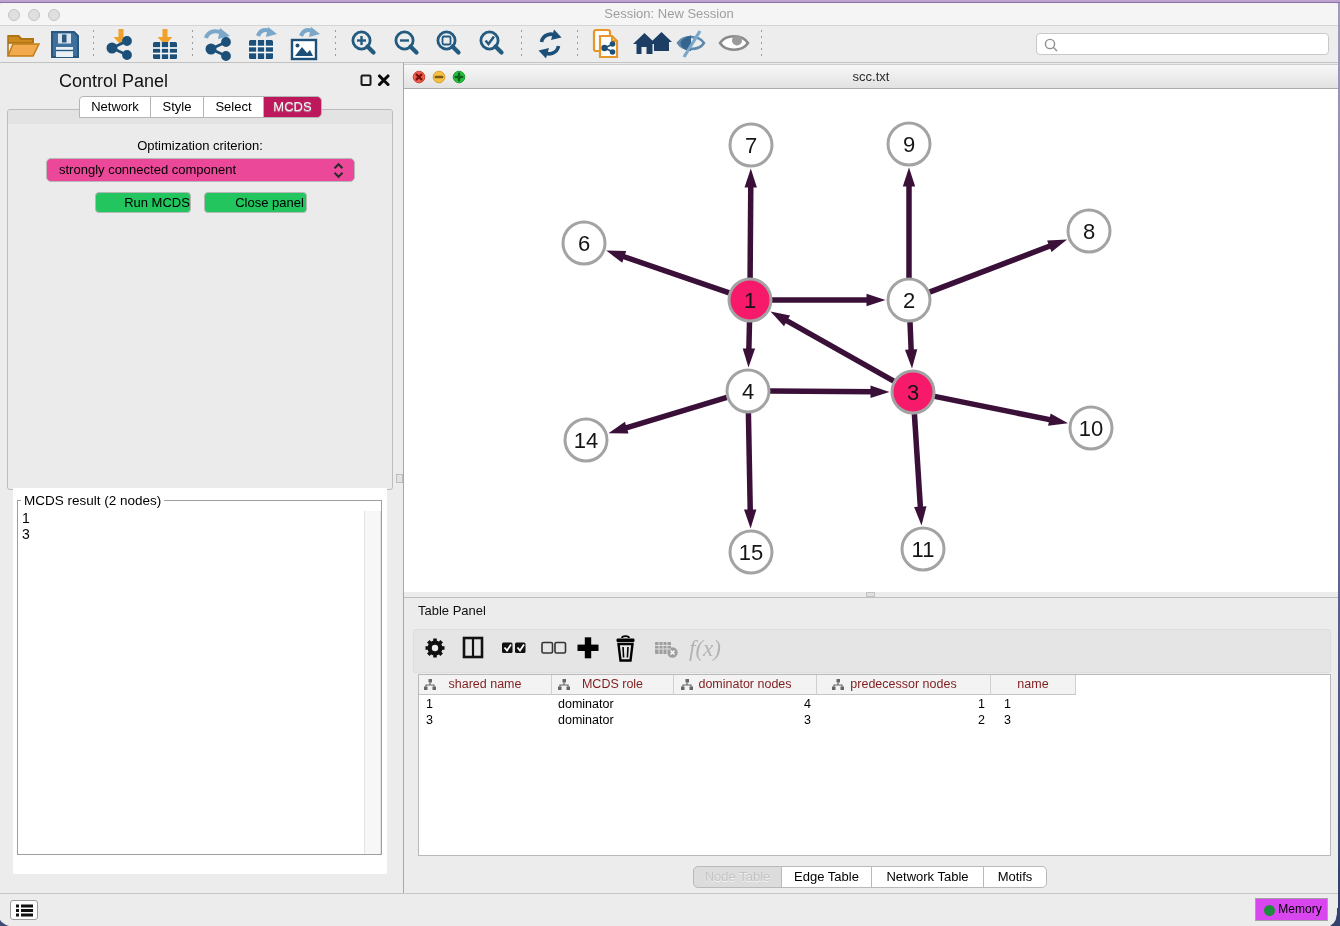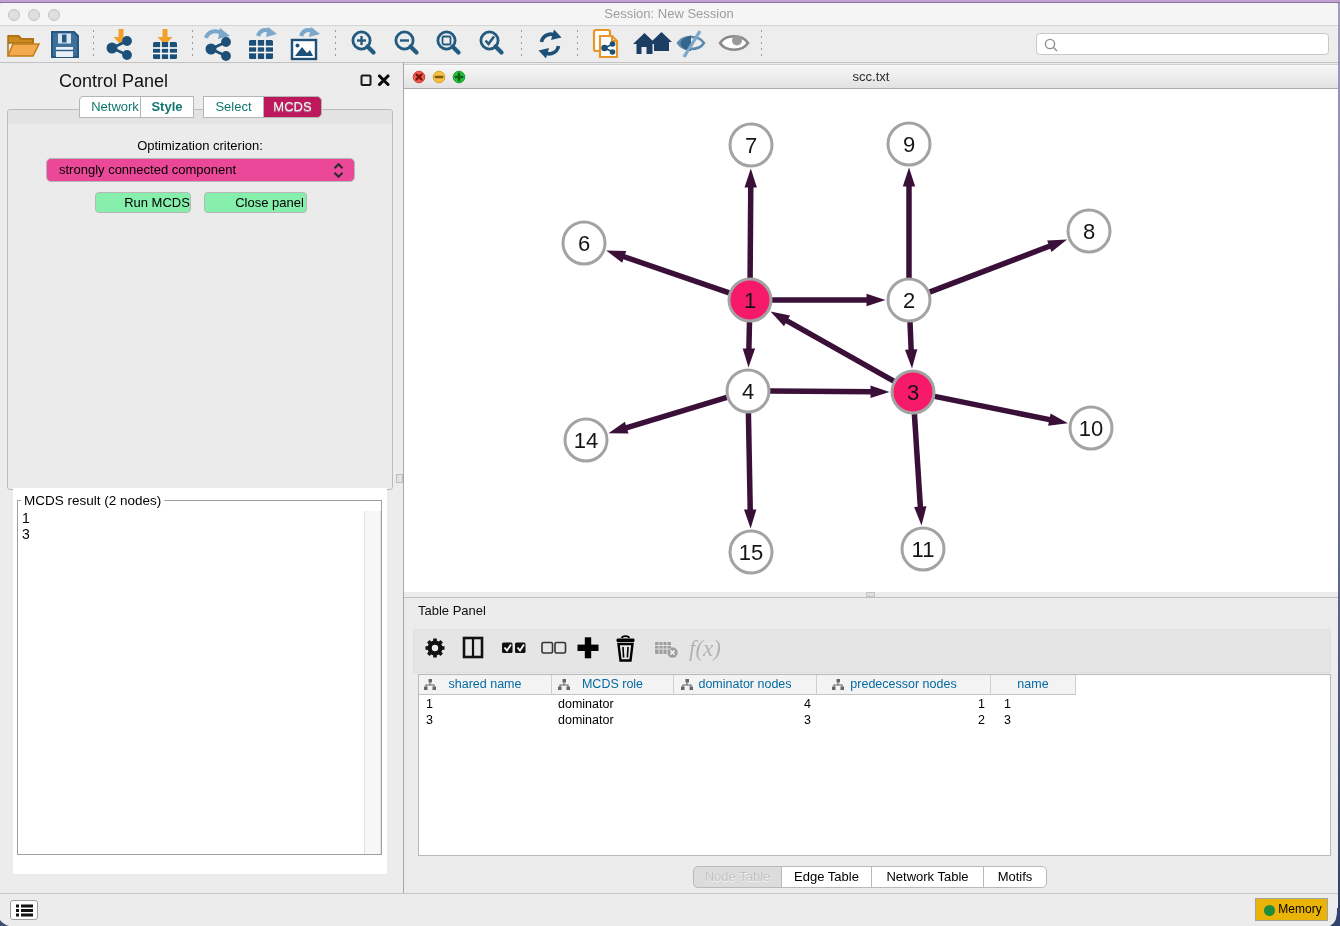--- a/index.html
+++ b/index.html
@@ -17,54 +17,54 @@
 #titlebar .t { width:100%; text-align:center; font-size:13px; color:#9e9e9e; line-height:22px; }
 
 
 #toolbar { left:0; top:27px; width:1338px; height:36px; background:#ededed; border-bottom:1px solid #c2c2c2; }
 .tsep { position:absolute; top:3px; width:1px; height:28px; background-image:linear-gradient(#9b9b9b 33%, rgba(0,0,0,0) 0%); background-size:1px 6px; }
 #search { position:absolute; left:1036px; top:6px; width:293px; height:22px; background:#fff; border:1px solid #c8c8c8; border-radius:4px; }
 
 
 #cpanel { left:0; top:63px; width:404px; height:830px; background:#ececec; border-right:1px solid #a8a8a8; }
 #cpanel .hdr { position:absolute; left:14px; top:8px; font-size:18px; color:#111;margin-left:45px; }
-.tab { position:absolute; top:33px; height:22px; z-index:3; background:#fff; border:1px solid #b5b5b5; font-size:13px; color:#0f766e; text-align:center; line-height:20px; }
+.tab { position:absolute; top:33px; height:22px; z-index:3; background:#fff; border:1px solid #b5b5b5; font-size:13px; color:#000000; text-align:center; line-height:20px; }
 .tabsel { background:#be185d; color:#f3f3f3; text-shadow:0 1px 1px #b0b0b0; border-color:#b5b5b5; }
 #tabbox { position:absolute; left:7px; top:46px; width:386px; height:381px; border:1px solid #bcbcbc; background:#ebebeb; border-radius:3px; }
 #tabbox .topstrip { position:absolute; left:0; top:0; width:100%; height:14px; background:#e3e3e3; border-radius:3px 3px 0 0; }
 #optlabel { position:absolute; left:0; top:28px; width:100%; text-align:center; font-size:13px; color:#000; }
 #dropdown { position:absolute; left:38px; top:48px; width:309px; height:24px; background:#ec4899; border:1px solid #b7b7b7; border-radius:5px; font-size:13px; line-height:22px; padding-left:12px; color:#000; }
-.btn { position:absolute; top:82px; height:21px; background:#86efac; border:1px solid #b7b7b7; border-radius:4px; font-size:13px; text-align:center; line-height:20px; color:#000;padding-left:28px; }
+.btn { position:absolute; top:82px; height:21px; background:#22c55e; border:1px solid #b7b7b7; border-radius:4px; font-size:13px; text-align:center; line-height:20px; color:#000;padding-left:28px; }
 #mcdsbox { position:absolute; left:13px; top:425px; width:374px; height:386px; background:#fff; }
 #mcdsbox .fs { position:absolute; left:4px; top:12px; width:365px; height:355px; border:1px solid #9f9f9f; }
 #mcdsbox .legend { position:absolute; left:8px; top:5px; background:#fff; padding:0 3px; font-size:13.5px; color:#000; }
 #mcdsbox .sb { position:absolute; left:351px; top:23px; width:17px; height:343px; background:#f7f7f7; border-left:1px solid #e3e3e3; border-right:1px solid #e3e3e3; }
 #mcdsbox .txt { position:absolute; left:9px; top:22px; font-size:14px; line-height:16px; color:#000; }
 #vsplit { left:396px; top:474px; width:7px; height:9px; background:#e2e2e2; border:1px solid #bdbdbd; }
 
 
 #nettitle { left:404px; top:64px; width:934px; height:25px; background:linear-gradient(#f7f7f7,#e2e2e2); border-bottom:1px solid #ababab; border-top:1px solid #cfcfcf; }
 #nettitle .t { width:100%; text-align:center; font-size:13px; color:#2b2b2b; line-height:23px;}
 #canvas { left:404px; top:89px; width:934px; height:503px; background:#fff; }
 #netsplit { left:404px; top:592px; width:934px; height:5px; background:#ececec; }
 #netsplit .h { position:absolute; left:462px; top:0px; width:9px; height:5px; background:#e0e0e0; border:1px solid #c3c3c3; }
 
 
 #tpanel { left:404px; top:597px; width:934px; height:296px; background:#ececec; border-top:1px solid #bfbfbf; }
 #tpanel .hdr { position:absolute; left:14px; top:5px; font-size:13px; color:#111; }
 #ttools { position:absolute; left:14px; top:28px; width:906px; height:40px; }
 #ttable { position:absolute; left:14px; top:76px; width:913px; height:182px; background:#fff; border:1px solid #b9b9b9; }
-.thcell { position:absolute; top:0; height:20px; background:#f3f3f3; border-right:1px solid #cfcfcf; border-bottom:1px solid #c4c4c4; font-size:12.5px; color:#0369a1; text-align:center; line-height:19px; }
+.thcell { position:absolute; top:0; height:20px; background:#f3f3f3; border-right:1px solid #cfcfcf; border-bottom:1px solid #c4c4c4; font-size:12.5px; color:#7f1d1d; text-align:center; line-height:19px; }
 .trow { position:absolute; font-size:12.5px; color:#000; height:17px; line-height:17px; }
 .btab { position:absolute; top:268px; height:22px; background:#fff; border:1px solid #b9b9b9; font-size:13px; text-align:center; line-height:20px; color:#000; }
 
 
 #status { left:0; top:893px; width:1338px; height:33px; background:#ececec; border-top:1px solid #c6c6c6; }
 #listbtn { position:absolute; left:10px; top:6px; width:28px; height:20px; background:#fdfdfd; border:1px solid #9e9e9e; border-radius:3px; }
-#membtn { position:absolute; left:1255px; top:4px; width:73px; height:23px; background:#eab308; border:1px solid #a2a2a2; font-size:12px; color:#000; text-align:center; line-height:21px; padding-left:17px; }
+#membtn { position:absolute; left:1255px; top:4px; width:73px; height:23px; background:#d946ef; border:1px solid #a2a2a2; font-size:12px; color:#000; text-align:center; line-height:21px; padding-left:17px; }
 #membtn .dot { position:absolute; left:8px; top:6px; width:11px; height:11px; border-radius:50%; background:#1d8c3c; }
 svg { display:block; }
 </style>
 </head>
 <body>
 <div class="abs" id="purple"></div>
 
 <div class="abs" id="titlebar">
   <div class="glight" style="left:8px;"></div>
   <div class="glight" style="left:28px;"></div>
@@ -193,21 +193,21 @@
   </div>
 </div>
 
 <div class="abs" id="cpanel">
   <div class="hdr">Control Panel</div>
   <svg class="abs" style="left:360px; top:11px;" width="32" height="12" viewBox="0 0 32 12">
     <rect x="1.5" y="1.5" width="9" height="9.5" fill="none" stroke="#1a1a1a" stroke-width="2" rx="1"></rect>
     <path d="M19.5 2 L28 10.5 M28 2 L19.5 10.5" stroke="#0a0a0a" stroke-width="3.1" stroke-linecap="round"></path>
   </svg>
   <div class="tab" style="left:79px; width:72px; border-radius:4px 0 0 0;">Network</div>
-  <div class="tab" style="left:140px; width:54px;font-weight:bold;">Style</div>
+  <div class="tab" style="left:150px; width:54px;">Style</div>
   <div class="tab" style="left:203px; width:61px;">Select</div>
   <div class="tab tabsel" style="left:263px; width:59px; border-radius:0 5px 5px 0;">MCDS</div>
   <div id="tabbox">
     <div class="topstrip"></div>
     <div id="optlabel">Optimization criterion:</div>
     <div id="dropdown">strongly connected component
       <svg style="position:absolute; right:10px; top:3px;" width="11" height="17" viewBox="0 0 11 17">
         <path d="M1.5 6.2 L5.5 2.2 L9.5 6.2" fill="none" stroke="#2b2b2b" stroke-width="2"></path>
         <path d="M1.5 10.8 L5.5 14.8 L9.5 10.8" fill="none" stroke="#2b2b2b" stroke-width="2"></path>
       </svg>

